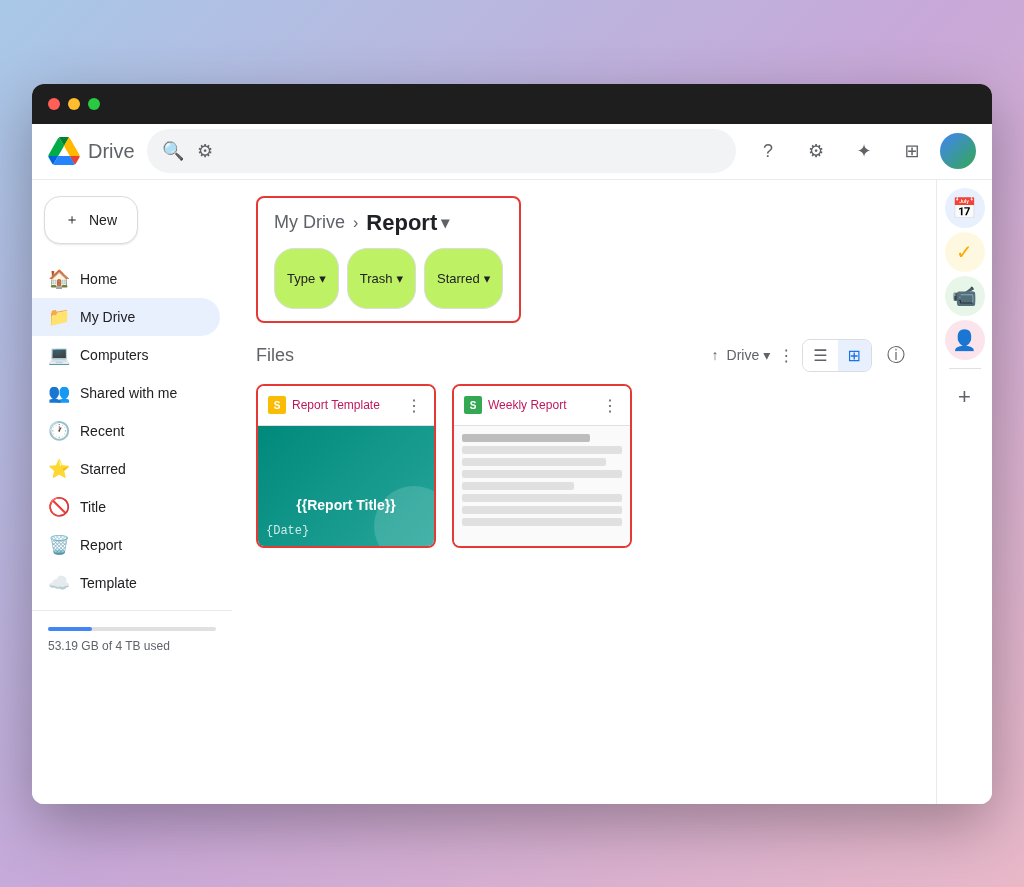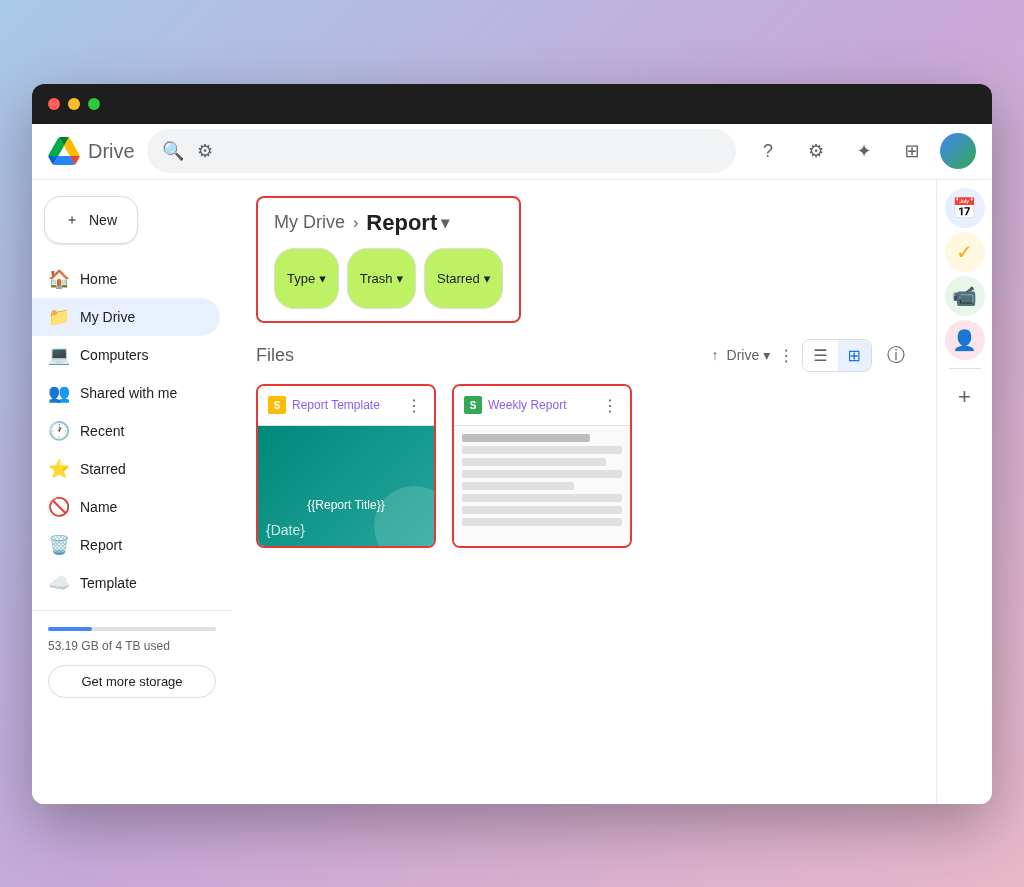--- a/index.html
+++ b/index.html
@@ -386,21 +386,21 @@
       display: flex;
       align-items: center;
       justify-content: center;
       color: white;
       font-size: 10px;
       font-weight: bold;
     }
 
     .file-name {
       font-size: 12px;
-      color: #8b5cf6;
+      color: #be185d;
       font-weight: 500;
     }
 
     .file-menu-btn {
       color: #5f6368;
       cursor: pointer;
       font-size: 16px;
       padding: 2px;
     }
 
@@ -409,32 +409,33 @@
       background: linear-gradient(135deg, #00897b, #26a69a);
       display: flex;
       align-items: center;
       justify-content: center;
       flex-direction: column;
       position: relative;
     }
 
     .thumbnail-title {
       color: white;
-      font-size: 12px;
-      font-weight: 400;
+      font-size: 14px;
+      font-weight: 700;
       text-align: center;
       margin-top: 39px;
     }
 
     .thumbnail-date {
       color: rgba(255,255,255,0.8);
-      font-size: 14px;
+      font-size: 12px;
       position: absolute;
       bottom: 8px;
       left: 8px;
+      font-family: Liberation Mono, monospace;
     }
 
     .thumbnail-circle {
       position: absolute;
       width: 80px;
       height: 80px;
       border-radius: 50%;
       background: rgba(255,255,255,0.15);
       right: -20px;
       bottom: -20px;
@@ -585,37 +586,36 @@
         <div class="sidebar-item">
           <span class="sidebar-icon">🕐</span>
           <span>Recent</span>
         </div>
         <div class="sidebar-item">
           <span class="sidebar-icon">⭐</span>
           <span>Starred</span>
         </div>
         <div class="sidebar-item">
           <span class="sidebar-icon">🚫</span>
-          <span>Name</span>
+          <span>Title</span>
         </div>
         <div class="sidebar-item">
           <span class="sidebar-icon">🗑️</span>
           <span>Report</span>
         </div>
         <div class="sidebar-item">
           <span class="sidebar-icon">☁️</span>
           <span>Template</span>
         </div>
 
         <div class="storage-section">
           <div class="storage-bar-container">
             <div class="storage-bar-fill"></div>
           </div>
           <div class="storage-text">53.19 GB of 4 TB used</div>
-          <button class="get-storage-btn">Get more storage</button>
         </div>
       </div>
 
       <div class="main-content">
         
         <div class="breadcrumb-area">
           <div class="breadcrumb">
             <span class="breadcrumb-mydrive">My Drive</span>
             <span class="breadcrumb-chevron">›</span>
             <span class="breadcrumb-reports">

